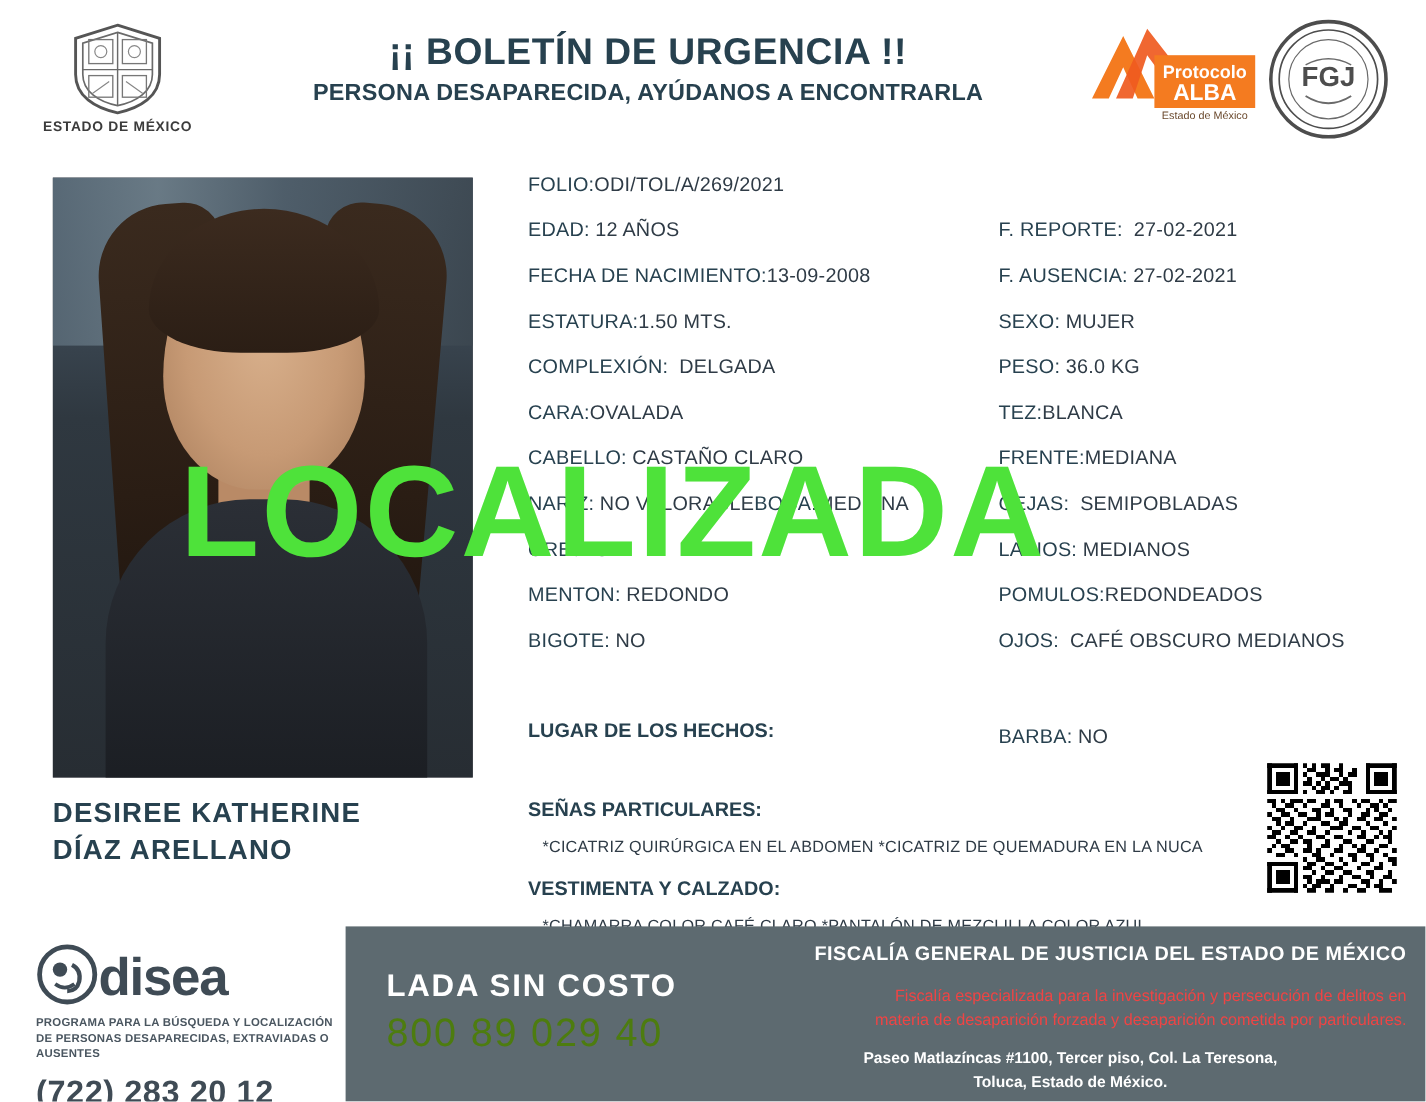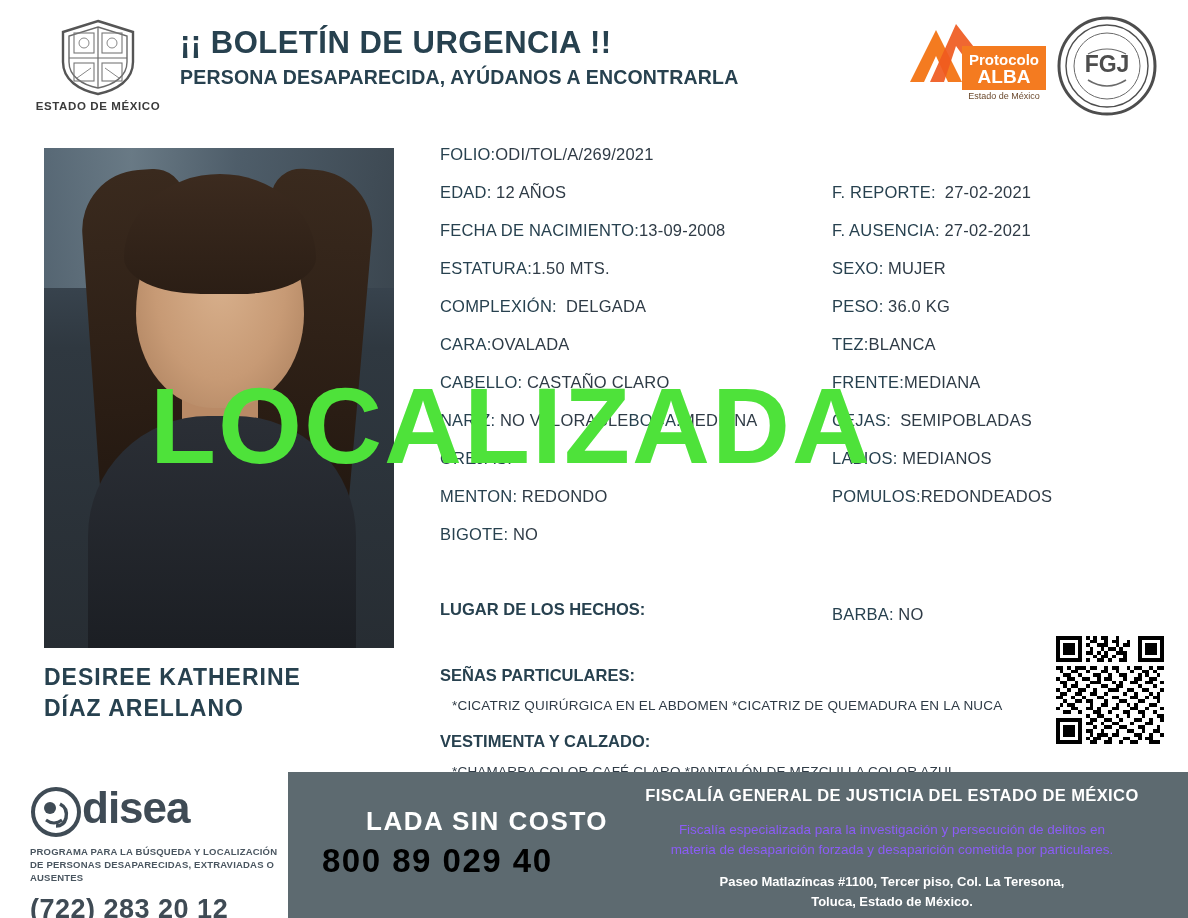--- a/index.html
+++ b/index.html
@@ -47,20 +47,21 @@
     font-weight: bold;
     letter-spacing: 0.6px;
     color: #3b3b3b;
     margin-top: 4px;
   }
   .title-block {
     position: absolute;
     left: 180px;
     top: 26px;
     width: 720px;
+    text-align: center;
   }
   .title-main {
     font-size: 31px;
     font-weight: bold;
     color: #27414f;
     letter-spacing: 0.5px;
     line-height: 1.1;
   }
   .title-sub {
     font-size: 19.5px;
@@ -269,50 +270,49 @@
     letter-spacing: .5px;
   }
   .lada-label {
     position: absolute;
     left: 322px;
     top: 806px;
     font-size: 26px;
     font-weight: bold;
     color: #ffffff;
     letter-spacing: 1.5px;
-    margin-left: 44px;
   }
   .lada-number {
     position: absolute;
     left: 322px;
     top: 842px;
     font-size: 33px;
-    font-weight: bold;
-    color: #000000;
+    font-weight: normal;
+    color: #4d7c0f;
     letter-spacing: 1.5px;
   }
   .fgj-title {
     position: absolute;
     left: 612px;
     top: 786px;
     width: 560px;
-    text-align: center;
+    text-align: right;
     font-size: 16.5px;
     font-weight: bold;
     color: #ffffff;
     letter-spacing: .4px;
   }
   .fgj-desc {
     position: absolute;
     left: 612px;
     top: 820px;
     width: 560px;
-    text-align: center;
+    text-align: right;
     font-size: 13.5px;
-    color: #8b5cf6;
+    color: #ef4444;
     line-height: 1.5;
   }
   .fgj-addr {
     position: absolute;
     left: 612px;
     top: 872px;
     width: 560px;
     text-align: center;
     font-size: 13px;
     font-weight: bold;
@@ -444,20 +444,23 @@
       <span class="k">FRENTE:</span><span class="v">MEDIANA</span>
     </div>
     <div class="row col-right" style="top:272px;">
       <span class="k">CEJAS:</span>&nbsp;&nbsp;<span class="v">SEMIPOBLADAS</span>
     </div>
     <div class="row col-right" style="top:310px;">
       <span class="k">LABIOS:</span>&nbsp;<span class="v">MEDIANOS</span>
     </div>
     <div class="row col-right" style="top:348px;">
       <span class="k">POMULOS:</span><span class="v">REDONDEADOS</span>
+    </div>
+    <div class="row col-right" style="top:386px;">
+      <span class="k">OJOS:</span>&nbsp;&nbsp;<span class="v">CAFÉ OBSCURO MEDIANOS</span>
     </div>
     <div class="row col-right" style="top:466px;">
       <span class="k">BARBA:</span>&nbsp;<span class="v">NO</span>
     </div>
 
     <div class="blockhead" style="left:0; top:460px;">LUGAR DE LOS HECHOS:</div>
 
     <div class="blockhead" style="left:0; top:526px;">SEÑAS PARTICULARES:</div>
     <div class="blocktext" style="left:12px; top:558px;">*CICATRIZ QUIRÚRGICA EN EL ABDOMEN  *CICATRIZ DE QUEMADURA  EN LA NUCA</div>
 
@@ -662,21 +665,21 @@
         <rect x="17" y="28" width="1" height="1"></rect>
           <rect x="20" y="28" width="2" height="1"></rect>
         <rect x="25" y="28" width="3" height="1"></rect>
       </g>
     </svg>
   </div>
 
   <div class="footer-band"></div>
 
   <div class="odisea">
-    <div style="display:flex; align-items:flex-start;">
+    <div style="display:flex; align-items:center;">
       <span style="display:inline-block;">
         <svg width="52" height="52" viewBox="0 0 52 52">
           <circle cx="26" cy="26" r="23" fill="none" stroke="#3f4b55" stroke-width="4"></circle>
           <circle cx="20" cy="22" r="6" fill="#3f4b55"></circle>
           <path d="M30 18 q8 4 6 14 q-2 8 -10 8" fill="none" stroke="#3f4b55" stroke-width="3.5"></path>
           <path d="M16 34 q8 6 16 0" fill="none" stroke="#3f4b55" stroke-width="3"></path>
         </svg>
       </span>
       <span class="odisea-word">disea</span>
     </div>

